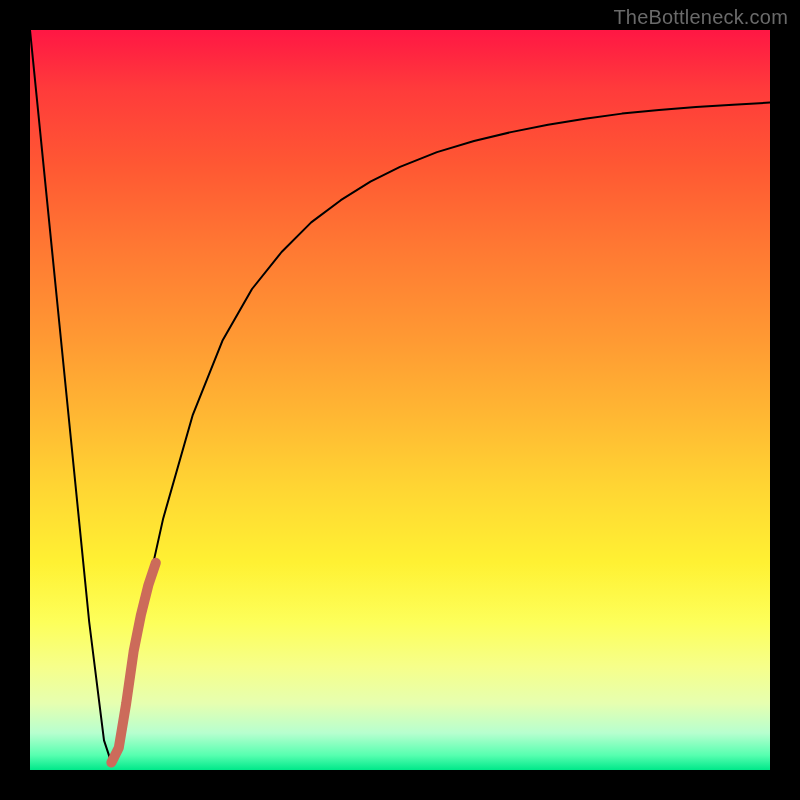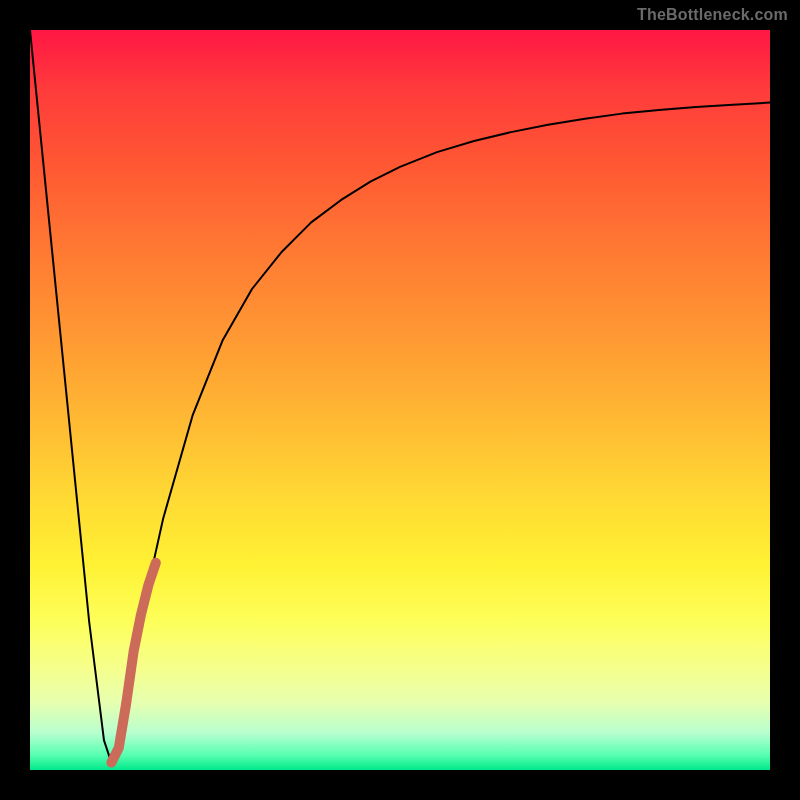--- a/index.html
+++ b/index.html
@@ -36,22 +36,22 @@
       #e6ffb0 91%,
       #b7ffcf 95%,
       #57ffb0 98%,
       #00e88a 100%);
   }
   .watermark {
     position: absolute;
     top: 6px;
     right: 12px;
     font-family: Arial, Helvetica, sans-serif;
-    font-size: 16px;
-    font-weight: 700;
+    font-size: 20px;
+    font-weight: 400;
     color: #6a6a6a;
     letter-spacing: 0.2px;
     user-select: none;
   }
   svg.curves {
     position: absolute;
     left: 0;
     top: 0;
     width: 740px;
     height: 740px;

